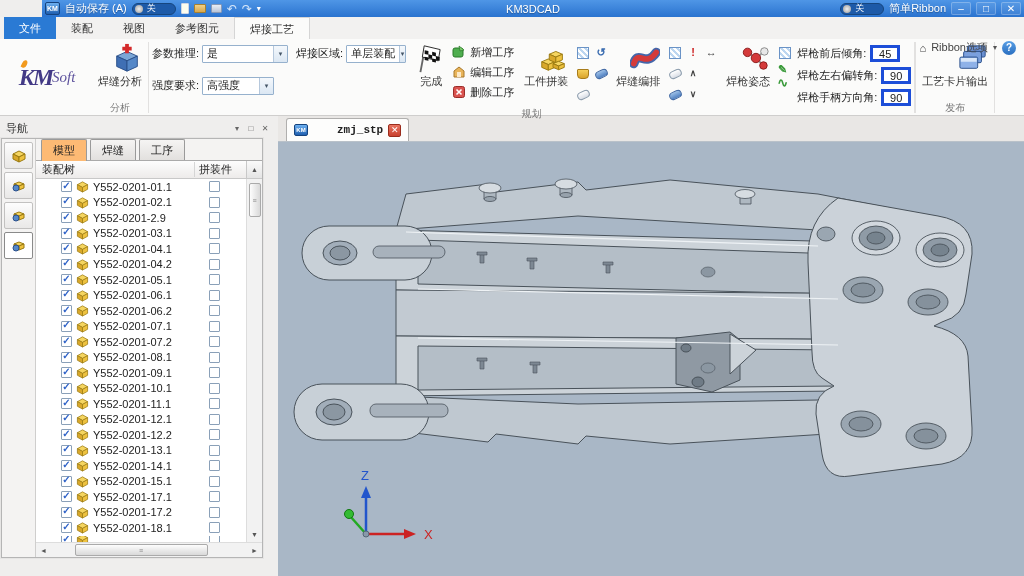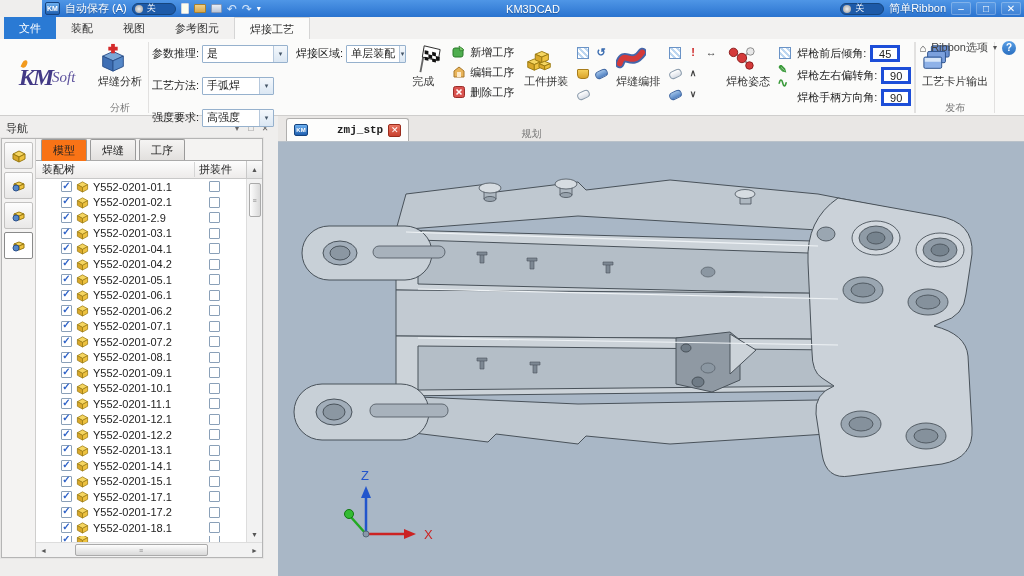--- a/index.html
+++ b/index.html
@@ -37,21 +37,21 @@
   .ribbon-extras { position:absolute; top:1px; right:8px; display:flex; align-items:center; gap:5px; color:#444; font-size:11px; }
   .help-circle { width:14px; height:14px; border-radius:50%; background:linear-gradient(#5aa0e6,#2a6fc0); color:#fff; font-size:10px; font-weight:bold; display:flex; align-items:center; justify-content:center; }
   .rgroup { display:flex; flex-direction:column; }
   .rgroup-content { flex:1; display:flex; align-items:stretch; padding:1px 3px 0; gap:3px; }
   .rgroup-label { height:14px; text-align:center; color:#777; font-size:10px; }
   .rsep { width:1px; background:#e2e1e0; margin:2px 0; }
   .logo-block { width:90px; display:flex; align-items:center; justify-content:center; font-style:italic; }
   .logo-km { font-size:24px; font-weight:bold; color:#433a86; font-family:"Liberation Serif", serif; letter-spacing:-2px; position:relative; }
   .logo-km .flame { position:absolute; top:-4px; left:3px; width:5px; height:8px; background:#f29a1d; border-radius:50% 50% 50% 0; transform:rotate(25deg); }
   .logo-soft { font-size:15px; color:#5c519c; font-family:"Liberation Serif", serif; }
-  .bigbtn { display:flex; flex-direction:column; align-items:flex-start; justify-content:flex-start; padding:2px 3px; min-width:46px; gap:1px; border-radius:2px; }
+  .bigbtn { display:flex; flex-direction:column; align-items:flex-end; justify-content:flex-start; padding:2px 3px; min-width:46px; gap:1px; border-radius:2px; }
   .bigbtn svg { width:30px; height:30px; flex:none; }
   .bigbtn .blabel { font-size:11px; color:#333; white-space:nowrap; }
   .fieldcol { display:flex; flex-direction:column; gap:13px; padding-top:3px; }
   .frow { display:flex; align-items:center; gap:3px; height:19px; }
   .flabel { color:#222; white-space:nowrap; }
   .combo { border:1px solid #96b1cd; background:#fff; height:18px; display:flex; align-items:center; border-radius:1px; }
   .combo .cval { padding:0 4px; flex:1; white-space:nowrap; }
   .combo .carrow { width:14px; height:100%; background:linear-gradient(#f4f8fc,#dbe7f3); border-left:1px solid #b6c8dc; display:flex; align-items:center; justify-content:center; font-size:7px; color:#456; }
   .w86 { width:86px; } .w72 { width:72px; } .w84 { width:60px; }
   .stackcol { display:flex; flex-direction:column; padding-top:1px; }
@@ -82,21 +82,21 @@
   .nav-header { height:20px; display:flex; align-items:center; padding:0 8px 0 5px; color:#333; flex:none; }
   .nav-hicons { margin-left:auto; display:flex; gap:4px; color:#666; font-size:8px; }
   .nav-hicons span { width:10px; text-align:center; }
   .nav-panel { width:262px; height:420px; border:1px solid #b5b5b5; background:#f4f3f2; display:flex; flex:none; box-shadow:0 0 0 1px #e6e5e4; }
   .strip { width:34px; flex:none; border-right:1px solid #cfcecd; display:flex; flex-direction:column; gap:3px; padding:3px 2px; }
   .strip-btn { height:27px; border:1px solid #c2c1c0; background:linear-gradient(#fdfdfd,#e9e8e7); border-radius:2px; display:flex; align-items:center; justify-content:center; }
   .strip-btn.selected { background:#fff; border-color:#8a8a8a; }
   .panel-main { flex:1; display:flex; flex-direction:column; min-width:0; }
   .ptabs { height:21px; display:flex; align-items:flex-end; padding-left:5px; background:#f4f3f2; flex:none; }
   .ptab { padding:3px 11px 2px; border:1px solid #9a9a9a; border-bottom:none; border-radius:2px 2px 0 0; background:linear-gradient(#f5f4f3,#e2e0de); margin-right:3px; }
-  .ptab.active { background:#f97316; position:relative; top:1px; padding-bottom:3px; }
+  .ptab.active { background:#fdba74; position:relative; top:1px; padding-bottom:3px; }
   .tree-header { height:19px; background:linear-gradient(#fdfdfd,#edebea); border-top:1px solid #aaa; border-bottom:1px solid #c8c8c8; display:flex; align-items:center; flex:none; }
   .th-left { flex:1; padding-left:6px; }
   .th-right { width:52px; border-left:1px solid #d5d5d5; padding-left:4px; }
   .th-scrollup { width:16px; height:100%; border-left:1px solid #c8c8c8; background:linear-gradient(#fafafa,#e4e4e4); display:flex; align-items:center; justify-content:center; font-size:7px; color:#555; }
   .tree-body { flex:1; display:flex; min-height:0; background:#fff; }
   .tree-rows-wrap { flex:1; overflow:hidden; position:relative; }
   .trow { height:15.5px; display:flex; align-items:center; padding-left:25px; gap:4px; }
   .cb { width:11px; height:11px; border:1px solid #8aa0b8; background:#fff; border-radius:1px; display:inline-flex; align-items:center; justify-content:center; flex:none; }
   .cb .cbmark { color:#2e62c8; font-size:10px; font-weight:bold; line-height:1; margin-top:-2px; }
   .cube12 { width:13px; height:13px; flex:none; display:inline-flex; }
@@ -205,27 +205,20 @@
               <span class="cval">是</span>
               <span class="carrow">▾</span>
             </span>
             <span class="flabel" style="margin-left:5px;">焊接区域:</span>
             <span class="combo w84">
               <span class="cval">单层装配</span>
               <span class="carrow">▾</span>
             </span>
           </div>
           <div class="frow">
-            <span class="flabel">工艺方法:</span>
-            <span class="combo w72">
-              <span class="cval">手弧焊</span>
-              <span class="carrow">▾</span>
-            </span>
-          </div>
-          <div class="frow">
             <span class="flabel">强度要求:</span>
             <span class="combo w72">
               <span class="cval">高强度</span>
               <span class="carrow">▾</span>
             </span>
           </div>
         </div>
 
         <div class="bigbtn" style="min-width:34px;">
           <svg viewBox="0 0 32 32">

